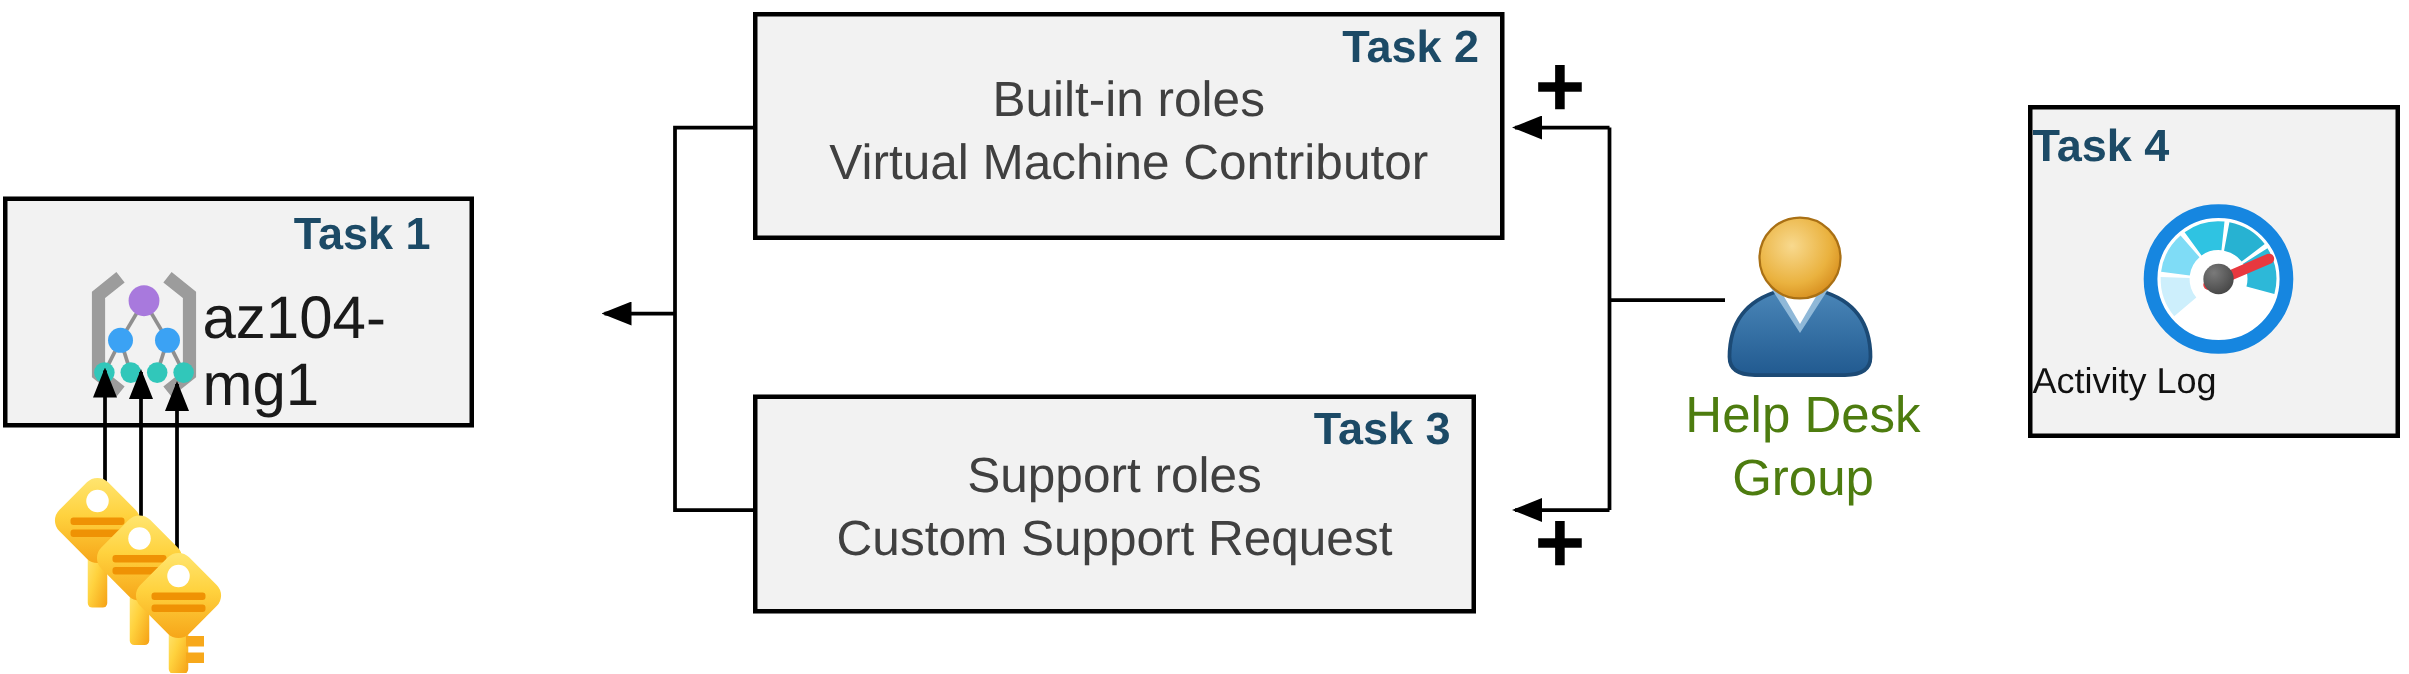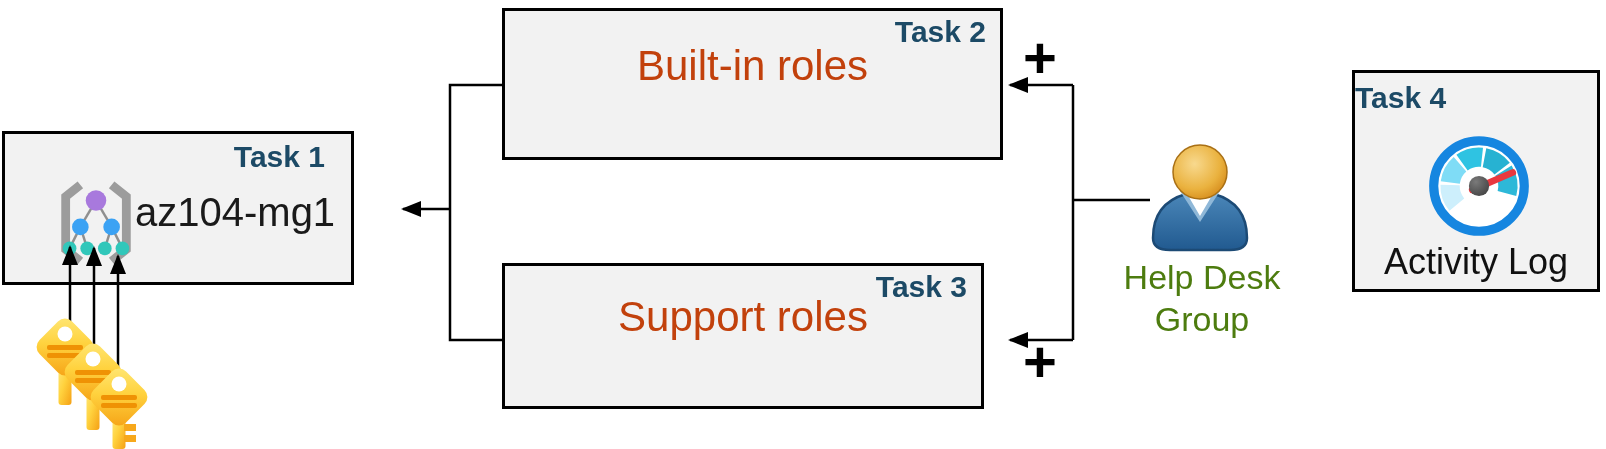--- a/index.html
+++ b/index.html
@@ -1,37 +1,37 @@
 <!DOCTYPE html>
 <html><head>
 <meta charset="utf-8">
 <style>
   html,body{margin:0;padding:0;background:#fff}
   .canvas{position:relative;width:1606px;height:449px;background:#ffffff;
           font-family:"Liberation Sans",sans-serif;overflow:hidden}
   .tbox{position:absolute;background:#f2f2f2;border:3px solid #000;box-sizing:border-box}
-  #task1-box{left:2px;top:131px;width:352px;height:154px}
+  #task1-box{left:2px;top:131px;width:314px;height:154px}
   #task2-box{left:502px;top:8px;width:501px;height:152px}
   #task3-box{left:502px;top:263px;width:482px;height:146px}
   #task4-box{left:1352px;top:70px;width:248px;height:222px}
   .badge{position:absolute;color:#1c4a66;font-weight:700;font-size:30px;white-space:nowrap}
   #task1-box .badge{top:6px;right:26px}
   #task2-box .badge{top:4px;right:14px}
   #task3-box .badge{top:4px;right:14px}
   #task4-box .badge{top:8px;left:0;right:0;}
   .boxlines{position:absolute;left:0;right:0;text-align:center;
-            font-size:42px;line-height:42px;color:#c2410c}
+            font-size:33px;line-height:42px;color:#404040}
   #task2-box .boxlines{top:34px}
   #task3-box .boxlines{top:30px}
   #task1-name{position:absolute;left:130px;right:4px;top:56px;text-align:left;
               font-size:40px;color:#1a1a1a}
   #mg-icon{position:absolute;left:46px;top:42px}
   #gauge-icon{position:absolute;left:71px;top:60px}
-  #task4-caption{position:absolute;left:0;right:0;top:168px;text-align:center;
-                 font-size:36px;color:#111}
+  #task4-caption{position:absolute;left:0;right:0;top:168px;text-align:left;
+                 font-size:24px;color:#111}
   #group-label{position:absolute;left:1092px;top:256px;width:220px;text-align:center;
                font-size:34px;line-height:42px;color:#4d7c0f;z-index:4}
   .plus{position:absolute;width:60px;text-align:center;font-size:58px;line-height:60px;
         font-weight:700;color:#000;z-index:6}
   #plus-top{left:1010px;top:28px}
   #plus-bottom{left:1010px;top:332px}
   #overlay{position:absolute;left:0;top:0;z-index:5;pointer-events:none}
 </style>
 </head>
 <body>
@@ -59,27 +59,29 @@
       <circle cx="55" cy="73" r="7" fill="#31c7ba"></circle>
       <circle cx="73" cy="73" r="7" fill="#31c7ba"></circle>
     </svg>
     <div id="task1-name">az104-mg1</div>
   </div>
 
   <div class="tbox" id="task2-box">
     <div class="badge">Task 2</div>
     <div class="boxlines">
       <div>Built-in roles</div>
+      <div>Virtual Machine Contributor</div>
     </div>
   </div>
 
   <div class="tbox" id="task3-box">
     <div class="badge">Task 3</div>
     <div class="boxlines">
       <div>Support roles</div>
+      <div>Custom Support Request</div>
     </div>
   </div>
 
   <div class="tbox" id="task4-box">
     <div class="badge">Task 4</div>
     <svg id="gauge-icon" width="106" height="106" viewBox="-55 -55 110 110">
       <circle cx="0" cy="0" r="47" fill="#ffffff" stroke="#1686e0" stroke-width="9.5"></circle>
       <g fill="none" stroke-width="20">
         <path d="M -23,19.3 A 30 30 0 0 1 -30,-1" stroke="#cdeffc"></path>
         <path d="M -29.8,-3.7 A 30 30 0 0 1 -19.7,-22.6" stroke="#7fdcf6"></path>

